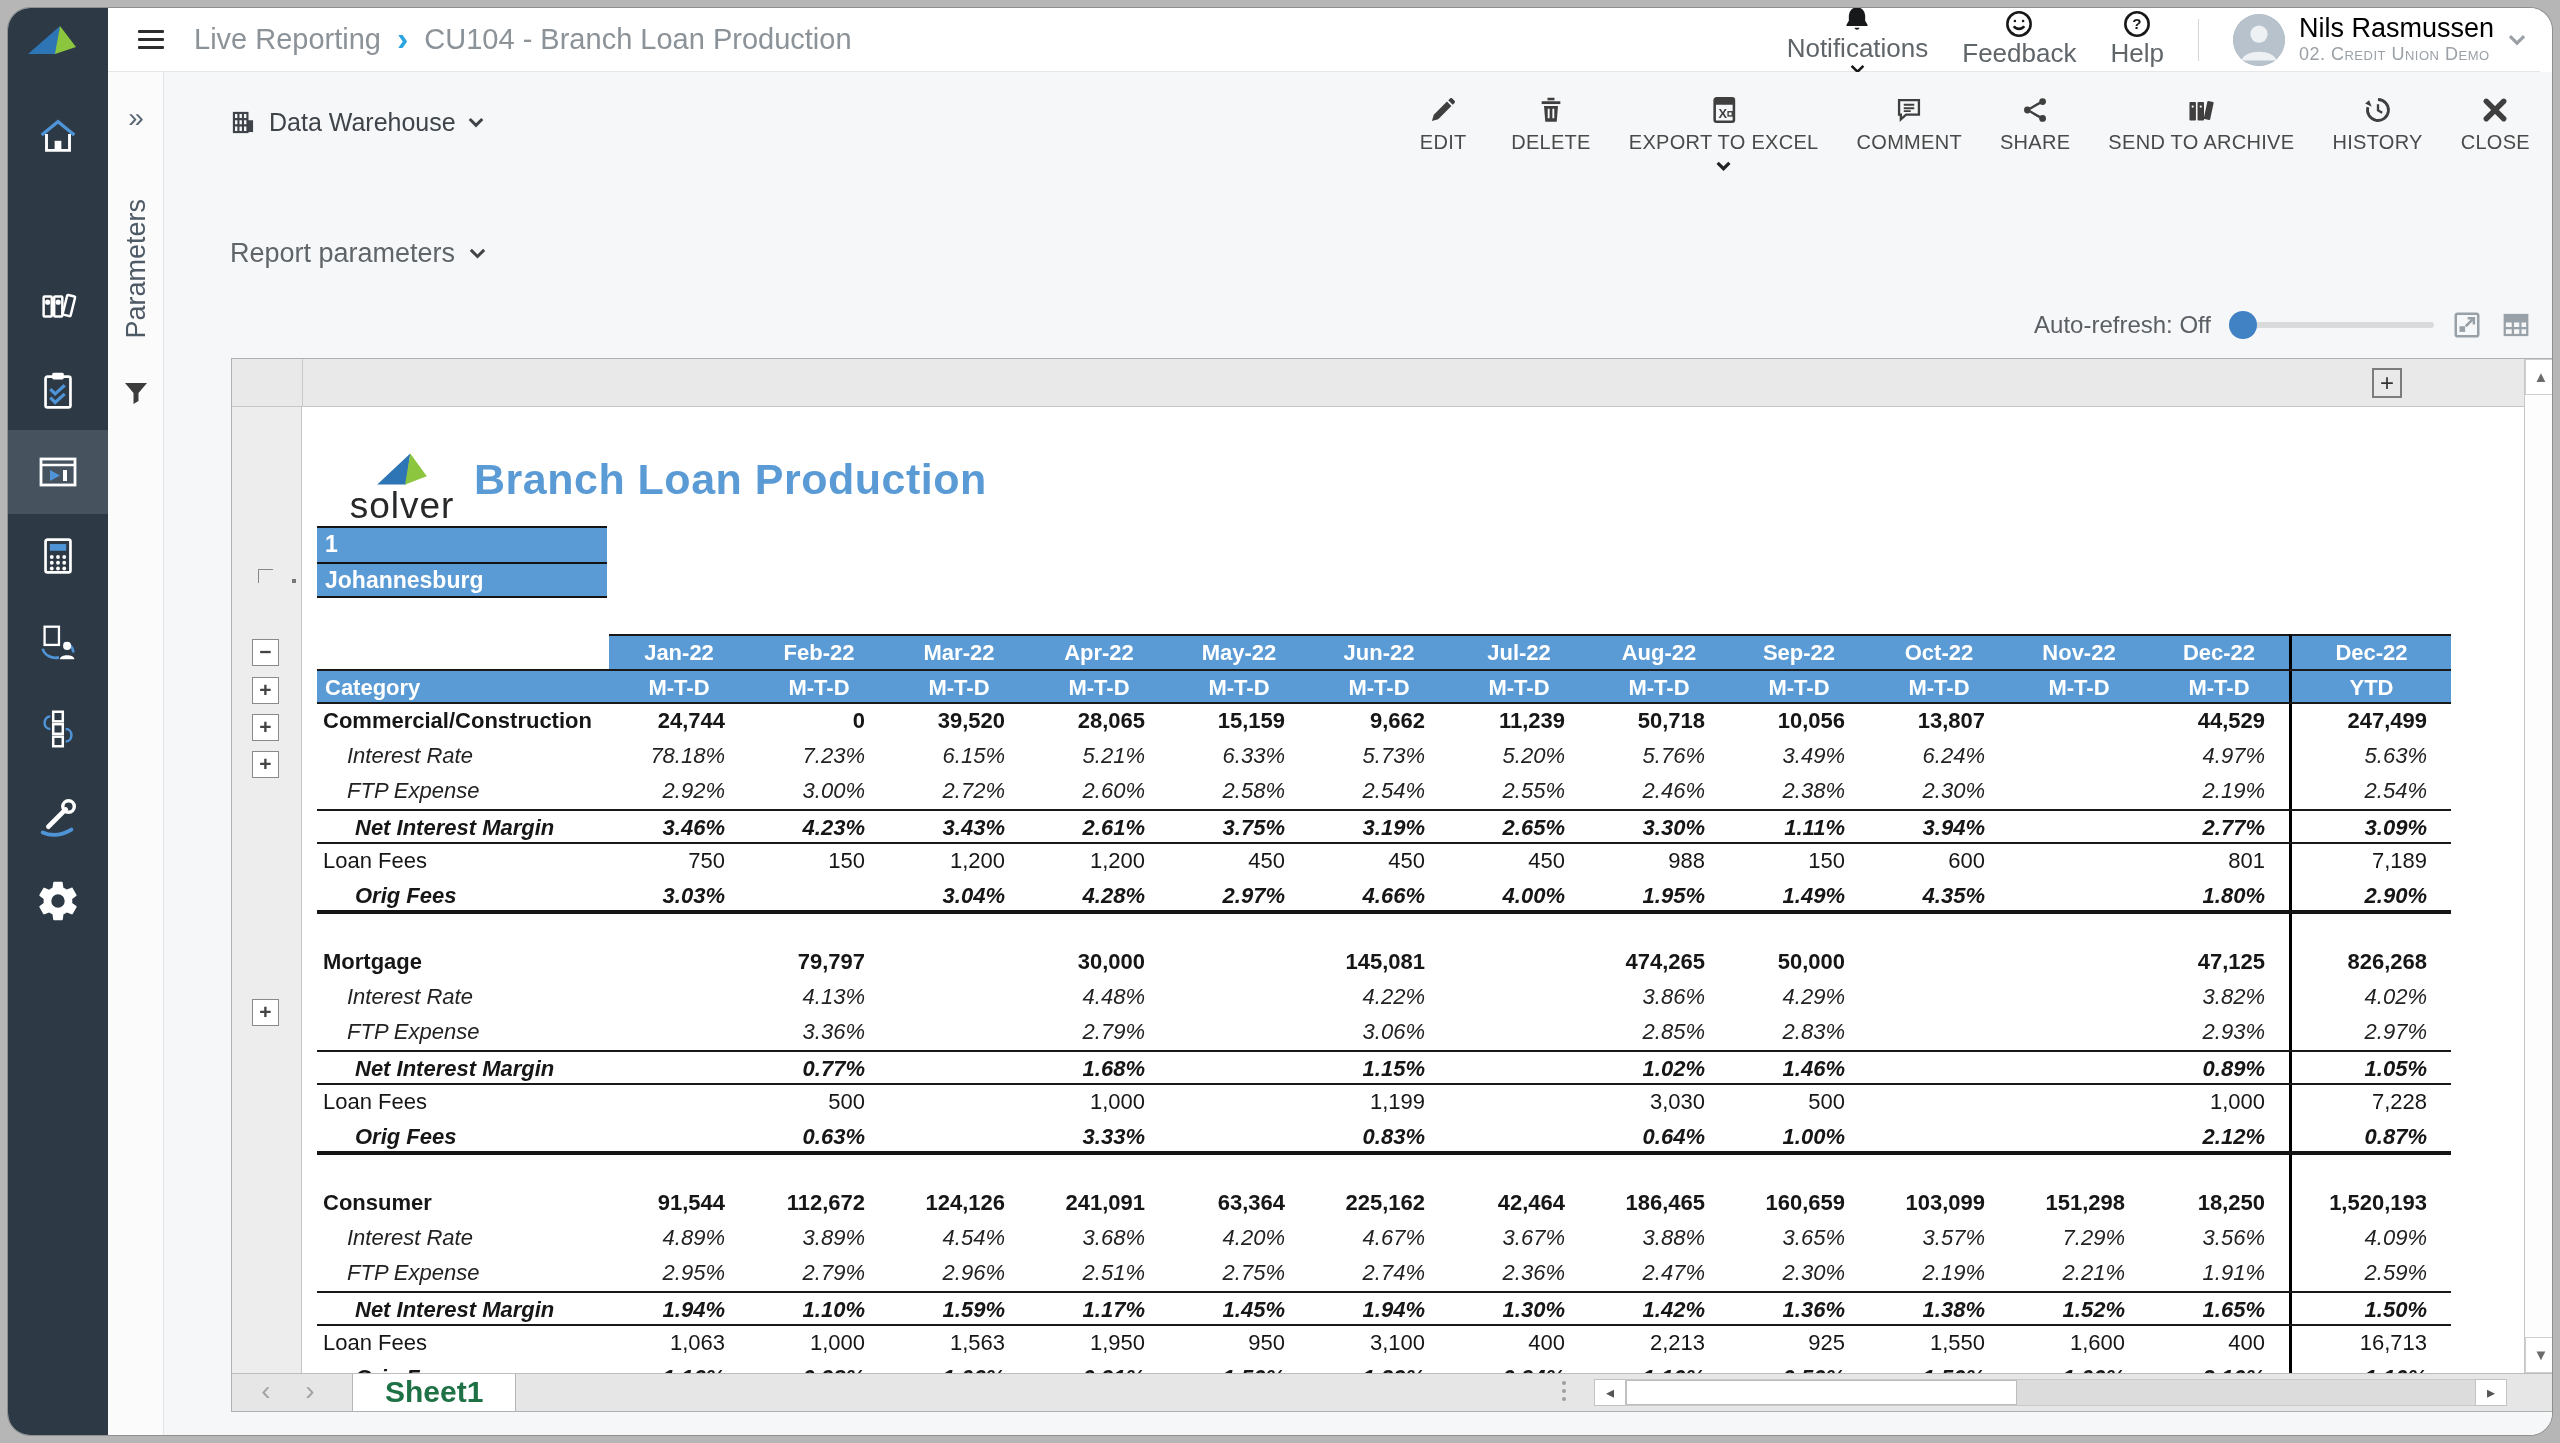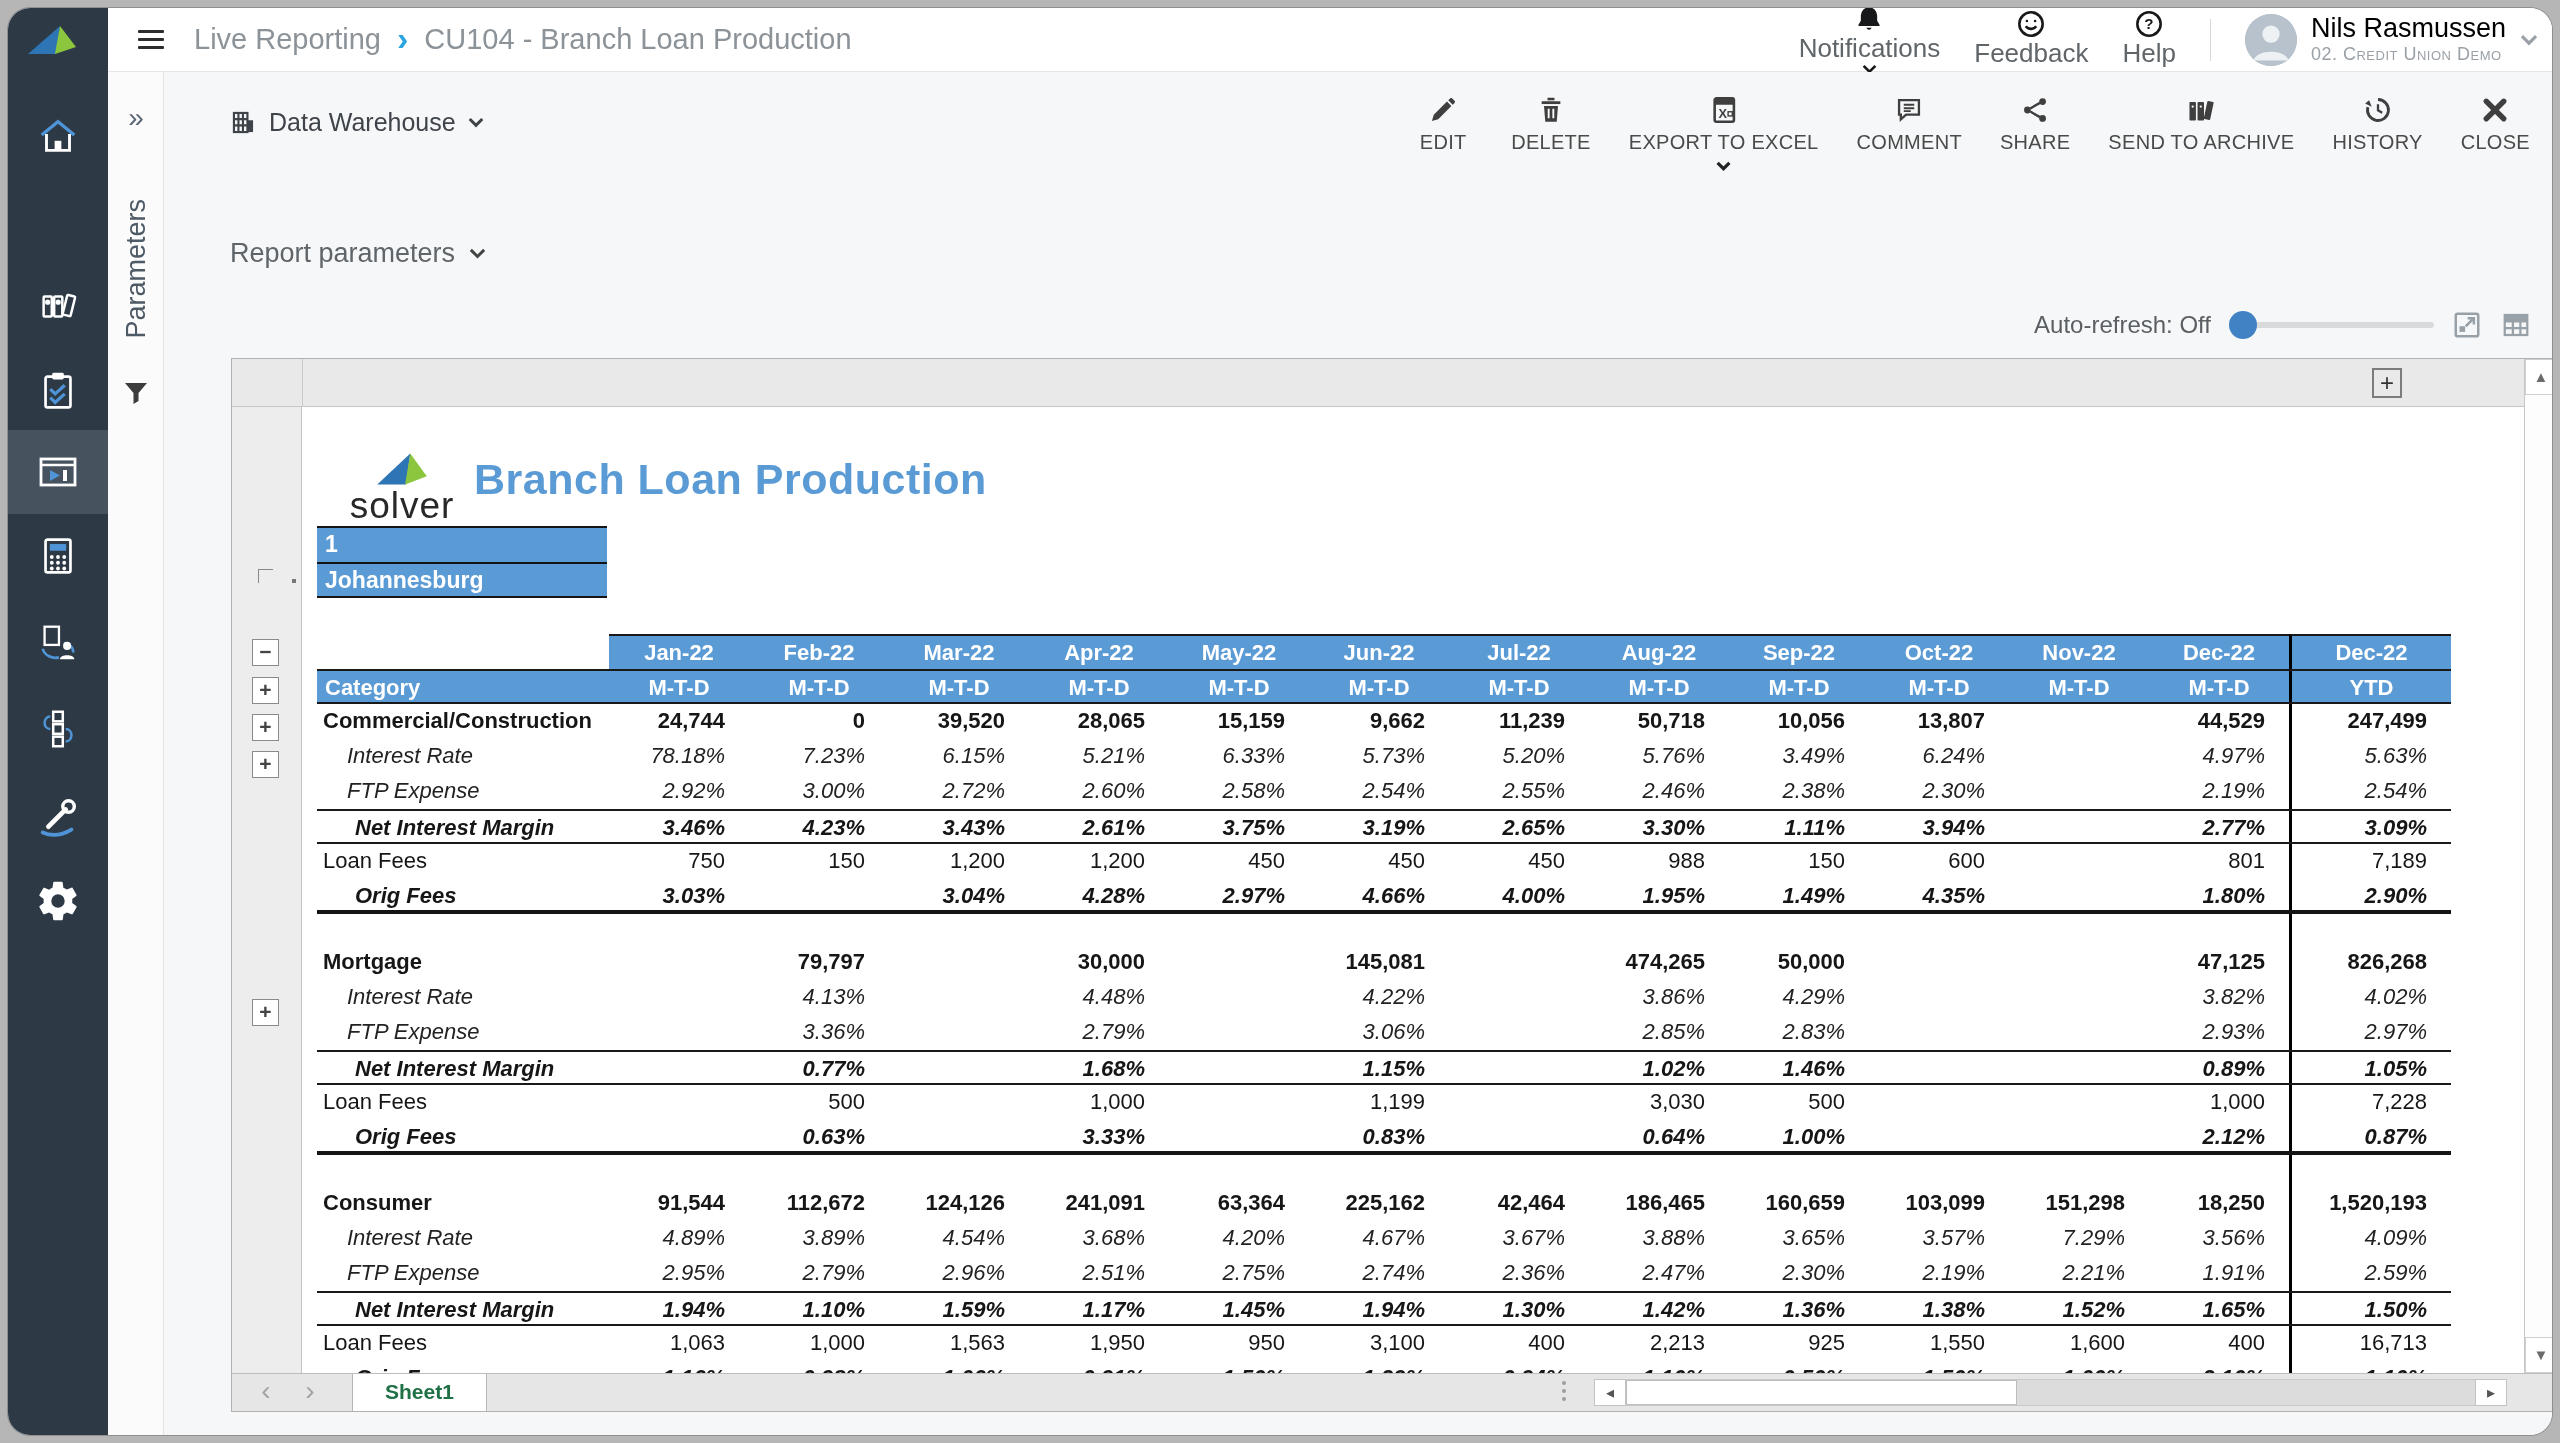--- a/index.html
+++ b/index.html
@@ -9,21 +9,21 @@
          border-radius:22px; overflow:hidden; box-shadow:0 0 0 1px #8f8f8f; }
 
   
   .sidebar { position:absolute; left:0; top:0; bottom:0; width:100px; background:#2d3945; }
   .side-logo { position:absolute; left:18px; top:12px; }
   .side-item { position:absolute; left:0; width:100px; height:82px; display:flex; align-items:center; justify-content:center; cursor:pointer; }
   .side-item.active { background:#46525e; }
   .side-item svg { display:block; }
 
   
-  .topbar { position:absolute; left:100px; right:0; top:0; height:64px; background:#fff; border-bottom:1px solid #e6e6e6; display:flex; align-items:center; }
+  .topbar { position:absolute; left:100px; right:12px; top:0; height:64px; background:#fff; border-bottom:1px solid #e6e6e6; display:flex; align-items:center; }
   .burger { margin-left:30px; width:28px; cursor:pointer; }
   .burger span { display:block; width:26px; height:3.4px; background:#2d2d2d; margin:4.6px 0; border-radius:1px; }
   .crumb { margin-left:28px; display:flex; align-items:center; gap:16px; font-size:29px; color:#8b9298; }
   .crumb .sep { color:#2aa5e0; font-size:34px; font-weight:bold; line-height:1; padding-bottom:4px; }
   .top-right { margin-left:auto; display:flex; align-items:center; gap:34px; padding-right:14px; }
   .top-item { display:flex; align-items:center; color:#5f6569; font-size:26px; cursor:pointer;flex-direction:column; }
   .top-item svg { color:#17181a; }
   .vdiv { width:1px; height:42px; background:#d6d6d6; }
   .userbox { display:flex; align-items:center; gap:14px; cursor:pointer; }
   .avatar { width:52px; height:52px; border-radius:50%; overflow:hidden; background:#aab6c0; flex:none; }
@@ -97,21 +97,21 @@
 
   
   .vscroll { position:absolute; right:0; top:0; bottom:38px; width:33px; background:#fdfdfd; border-left:1px solid #c6c6c6; }
   .vbtn { position:absolute; left:0; width:32px; height:36px; background:#fff; border:1px solid #cfcfcf; color:#6b6b6b; font-size:15px; text-align:center; line-height:34px; cursor:pointer; }
   .vbtn.up { top:0; }
   .vbtn.down { bottom:0; }
 
   
   .sheetbar { position:absolute; left:0; right:0; bottom:0; height:38px; background:#e6e6e6; border-top:1px solid #bdbdbd; }
   .navarrow { position:absolute; top:0; width:40px; height:37px; color:#a2a2a2; font-size:28px; text-align:center; line-height:34px; cursor:pointer; }
-  .tab1 { position:absolute; left:120px; top:0; height:37px; background:#fff; border-left:1px solid #b7b7b7; border-right:1px solid #b7b7b7; color:#1e7145; font-weight:bold; font-size:21px; line-height:36px; padding:0 32px; cursor:pointer; }
+  .tab1 { position:absolute; left:120px; top:0; height:37px; background:#fff; border-left:1px solid #b7b7b7; border-right:1px solid #b7b7b7; color:#1e7145; font-weight:bold; font-size:30px; line-height:36px; padding:0 32px; cursor:pointer; }
   .dots { position:absolute; left:1330px; top:7px; display:flex; flex-direction:column; gap:4px; cursor:pointer; }
   .dots i { width:4px; height:4px; background:#9e9e9e; border-radius:50%; }
   .hscroll { position:absolute; left:1362px; right:50px; top:5px; height:27px; display:flex; align-items:stretch; }
   .hbtn { width:32px; background:#fff; border:1px solid #c3c3c3; color:#555; font-size:16px; text-align:center; line-height:25px; cursor:pointer; flex:none; }
   .htrack { flex:1; background:#dcdcdc; border-top:1px solid #c9c9c9; border-bottom:1px solid #c9c9c9; position:relative; }
   .hthumb { position:absolute; left:0; top:0; bottom:0; width:46%; background:#fff; border:1px solid #bdbdbd; cursor:grab; }
 
   svg { display:block; }
 </style>
 </head>

